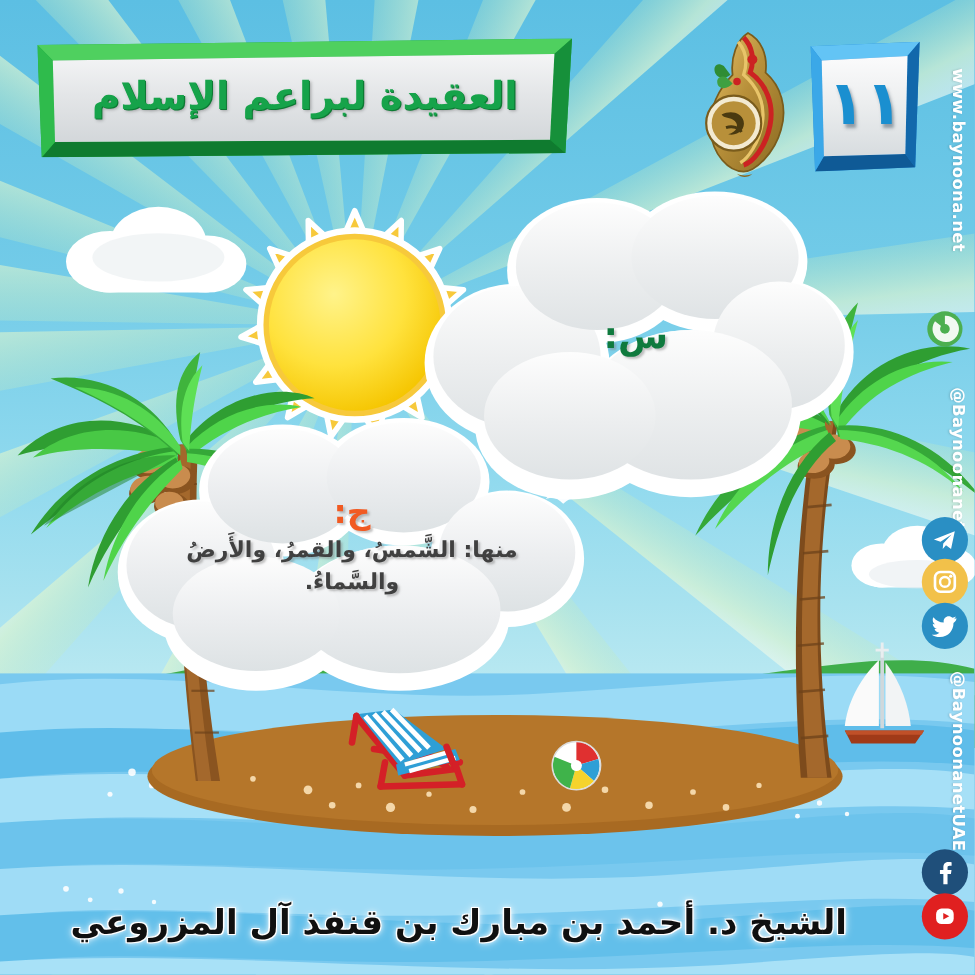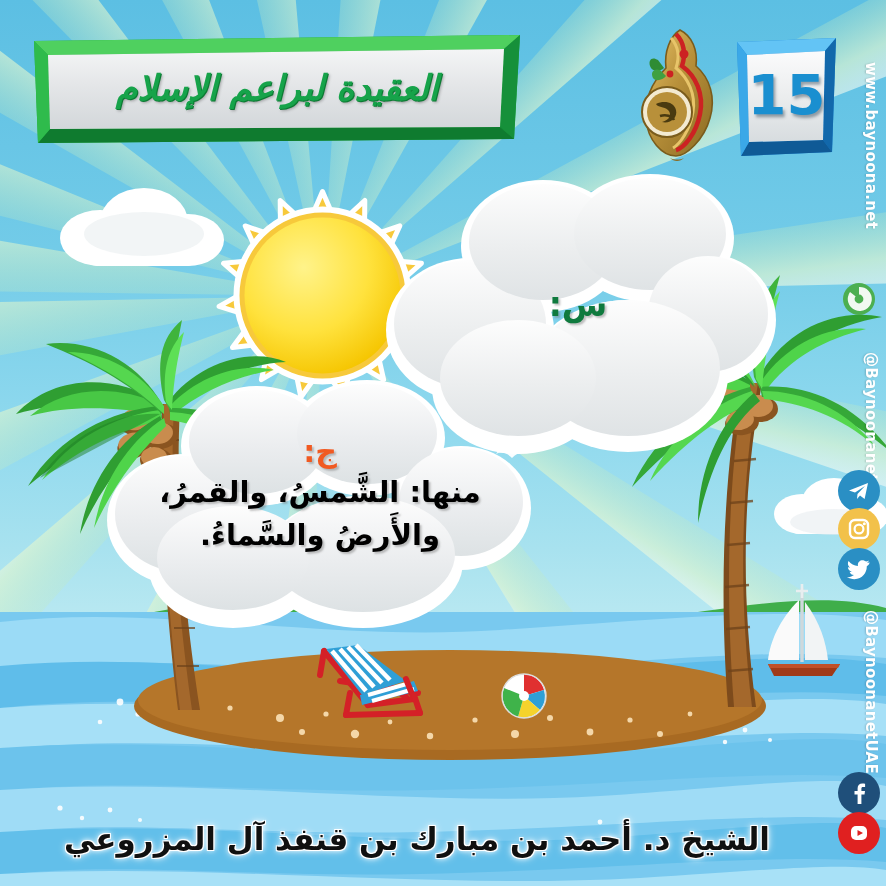--- a/index.html
+++ b/index.html
@@ -54,24 +54,24 @@
     text-shadow:2px 2px 2px rgba(120,120,120,.45);
   }
   #q-bubble { left:378px; top:160px; width:400px; height:300px; }
   #q-bubble .txt { padding:34px 52px 40px 52px; }
   #q-bubble .q-mark { font-size:33px; color:#0f7a3e; margin-bottom:6px; letter-spacing:1px; }
   #q-bubble .q-body { font-size:33px; color:#0f7a3e; line-height:1.35; }
 
   #a-bubble { left:105px; top:372px; width:430px; height:260px; }
   #a-bubble .txt { padding:18px 46px 32px 46px; }
   #a-bubble .a-mark { font-size:30px; color:#f15a22; margin-bottom:2px; }
-  #a-bubble .a-body { font-size:29px; color:#000000; line-height:1.45; }
-
-  
-  #title-banner { position:absolute; left:34px; top:35px; width:486px; height:108px;font-style:italic; }
+  #a-bubble .a-body { font-size:20px; color:#404040; line-height:1.45; }
+
+  
+  #title-banner { position:absolute; left:34px; top:35px; width:486px; height:108px; }
   #title-banner .frame { position:absolute; inset:0; }
   #title-banner .frame svg { display:block; width:100%; height:100%; }
   #title-banner .title-text {
     position:absolute; left:0; right:0; top:0; bottom:0;
     display:flex; align-items:center; justify-content:center;
     direction:rtl; font-size:35px; font-weight:bold; color:#16a34a;
     letter-spacing:0px; text-shadow:1px 1px 0 #0d7a33, 2px 2px 3px rgba(0,0,0,.28);
     padding-bottom:3px;
   }
 
@@ -634,21 +634,21 @@
           </linearGradient>
         </defs>
         <polygon points="2,4 101,0 97,114 6,118" fill="#1c86d6"></polygon>
         <polygon points="2,4 101,0 90,13 12,17" fill="#63c4f5"></polygon>
         <polygon points="101,0 97,114 88,102 90,13" fill="#1268ab"></polygon>
         <polygon points="6,118 97,114 88,102 14,104" fill="#0f5a96"></polygon>
         <polygon points="2,4 12,17 14,104 6,118" fill="#3ba8e8"></polygon>
         <polygon points="12,17 90,13 88,102 14,104" fill="url(#bplaque)"></polygon>
       </svg>
     </div>
-    <div class="num">15</div>
+    <div class="num">١١</div>
   </div>
 
   <div id="sidebar">
     <div class="side-label" id="side-url">www.baynoona.net</div>
     <div class="side-label" id="side-handle1">@Baynoonanet</div>
     <div class="side-label" id="side-handle2">@BaynoonanetUAE</div>
 
     <div class="side-icon" id="ic-logo">
       <svg width="34" height="34" viewBox="0 0 34 34">
         <circle cx="17" cy="17" r="16" fill="#4caf50"></circle>

